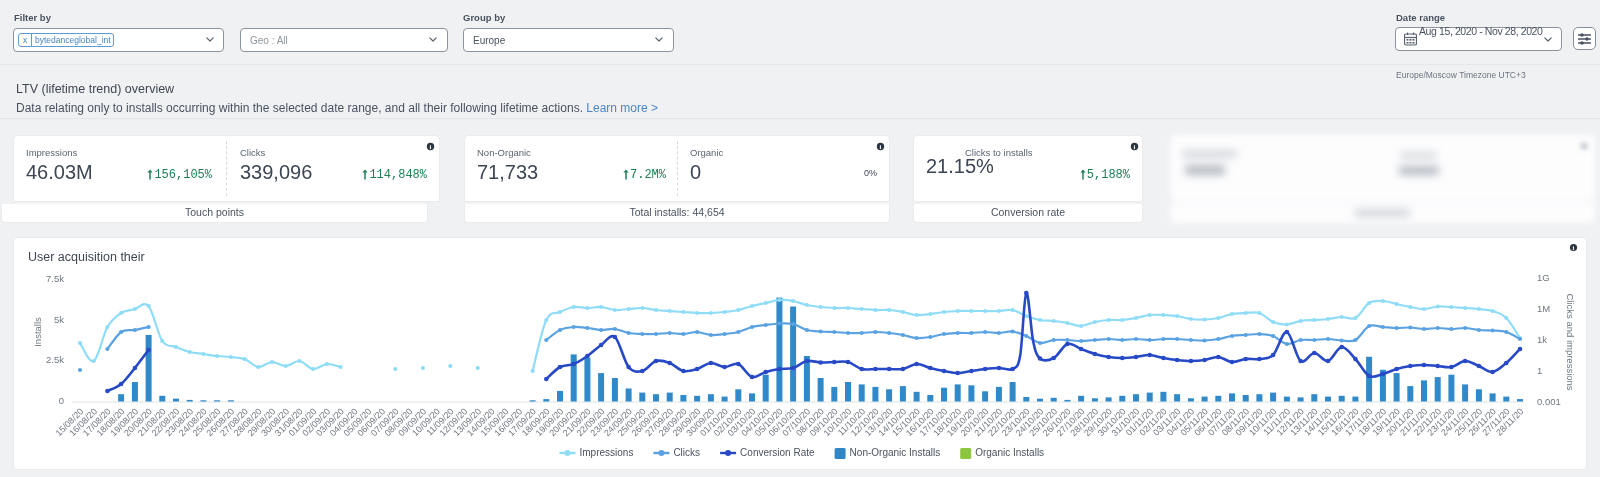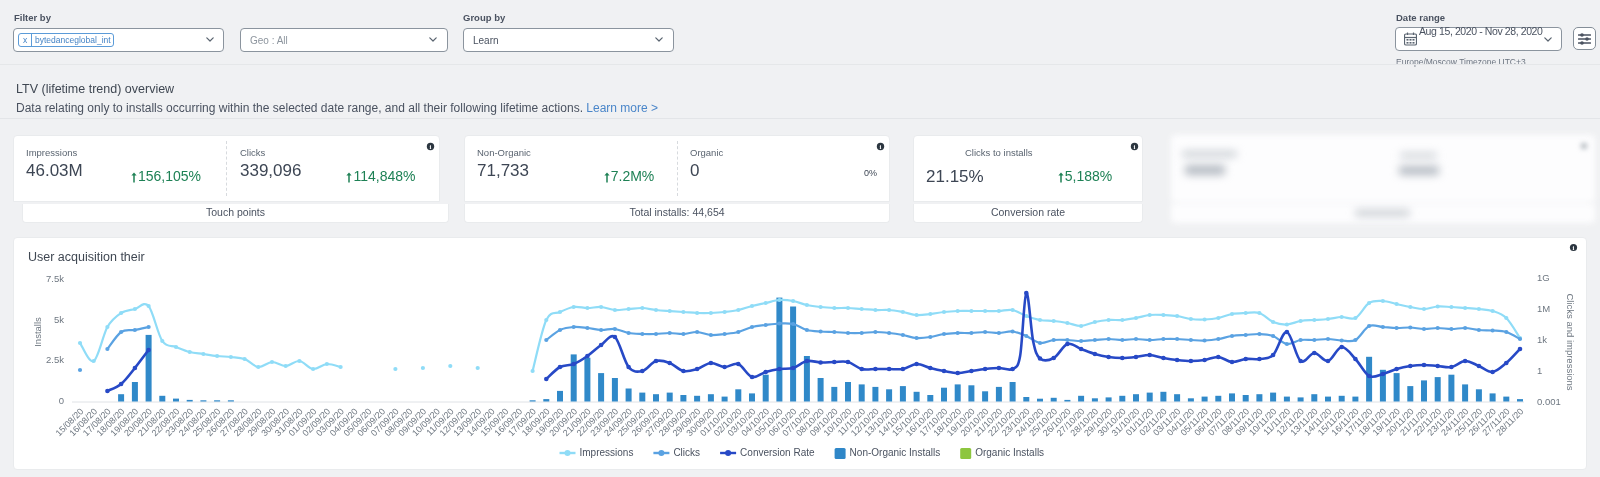--- a/index.html
+++ b/index.html
@@ -2,42 +2,42 @@
 <html><head><meta charset="utf-8">
 <style>
 * { margin:0; padding:0; box-sizing:border-box; }
 html,body { width:1600px; height:477px; background:#f0f1f3; font-family:"Liberation Sans",sans-serif; overflow:hidden; }
 .abs { position:absolute; }
 .lbl { font-size:9.5px; color:#4a5260;font-weight:bold; }
 .selbox { position:absolute; height:24px; background:#fff; border:1px solid #8b949e; border-radius:4px; }
 .card { position:absolute; background:#fff; border:1px solid #e9ebed; border-radius:4px; }
 .kfoot { position:absolute; background:#fff; border:1px solid #e9ebed; border-radius:0 0 4px 4px; border-top:none; text-align:center; font-size:10.5px; color:#4a5260; line-height:17px; height:19px; }
 .klabel { position:absolute; font-size:9.5px; color:#5a6470; }
-.kval { position:absolute; font-size:17px; color:#3d4654; line-height:1; }
-.kgreen { position:absolute; font-size:14px; color:#1e8155; text-align:center; }
+.kval { position:absolute; font-size:20px; color:#3d4654; line-height:1; }
+.kgreen { position:absolute; font-size:12px; color:#1e8155; text-align:right;font-family:Liberation Mono, monospace; }
 </style></head>
 <body>
 
 <div class="abs lbl" style="left:14px;top:12px">Filter by</div>
 <div class="selbox" style="left:13px;top:28px;width:211px"></div>
 <div class="abs" style="left:18px;top:33px;width:96px;height:14px;border:1px solid #5b9bd8;border-radius:3px;background:#fff">
   <div style="position:absolute;left:0;top:0;width:13px;height:100%;border-right:1px solid #5b9bd8;color:#4584c6;font-size:8.5px;text-align:center;line-height:12px">x</div>
   <div style="position:absolute;left:16px;top:0;color:#4584c6;font-size:8.5px;line-height:12.5px">bytedanceglobal_int</div>
 </div>
 <svg style="position:absolute;left:206px;top:37px" width="8" height="5" viewBox="0 0 8 5">
     <path d="M0.8 0.8 L4 4 L7.2 0.8" fill="none" stroke="#5a6470" stroke-width="1.2" stroke-linecap="round" stroke-linejoin="round"></path>
   </svg>
 <div class="selbox" style="left:240px;top:28px;width:208px"></div>
 <div class="abs" style="left:250px;top:34.5px;font-size:10px;color:#8d959e">Geo : All</div>
 <svg style="position:absolute;left:429px;top:37px" width="8" height="5" viewBox="0 0 8 5">
     <path d="M0.8 0.8 L4 4 L7.2 0.8" fill="none" stroke="#5a6470" stroke-width="1.2" stroke-linecap="round" stroke-linejoin="round"></path>
   </svg>
 <div class="abs lbl" style="left:463px;top:12px">Group by</div>
 <div class="selbox" style="left:463px;top:28px;width:211px"></div>
-<div class="abs" style="left:473px;top:34.5px;font-size:10px;color:#4a5260">Learn</div>
+<div class="abs" style="left:473px;top:34.5px;font-size:10px;color:#4a5260">Europe</div>
 <svg style="position:absolute;left:655px;top:37px" width="8" height="5" viewBox="0 0 8 5">
     <path d="M0.8 0.8 L4 4 L7.2 0.8" fill="none" stroke="#5a6470" stroke-width="1.2" stroke-linecap="round" stroke-linejoin="round"></path>
   </svg>
 
 <div class="abs lbl" style="left:1396px;top:12px">Date range</div>
 <div class="selbox" style="left:1395px;top:27px;width:167px;height:24px"></div>
 <svg class="abs" style="left:1404px;top:32px" width="13" height="14" viewBox="0 0 13 14">
   <rect x="0.5" y="2" width="12" height="11" rx="1.5" fill="none" stroke="#5a6470" stroke-width="1.2"></rect>
   <line x1="0.5" y1="5.5" x2="12.5" y2="5.5" stroke="#5a6470" stroke-width="1.2"></line>
   <line x1="3.5" y1="0.5" x2="3.5" y2="3" stroke="#5a6470" stroke-width="1.2"></line>
@@ -61,30 +61,30 @@
   <line x1="0.5" y1="2" x2="12.5" y2="2"></line>
       <line x1="0.5" y1="6" x2="12.5" y2="6"></line>
       <line x1="0.5" y1="10" x2="12.5" y2="10"></line>
     </g>
   <g fill="#4a5260">
       <circle cx="4" cy="2" r="1.8"></circle>
       <circle cx="9" cy="6" r="1.8"></circle>
       <circle cx="4" cy="10" r="1.8"></circle>
     </g>
 </svg>
-<div class="abs" style="left:1396px;top:57px;font-size:8.5px;color:#6b7480">Europe/Moscow Timezone UTC+3</div>
+<div class="abs" style="left:1396px;top:70px;font-size:8.5px;color:#6b7480">Europe/Moscow Timezone UTC+3</div>
 <div class="abs" style="left:0;top:64px;width:1600px;height:1px;background:#e5e7e9"></div>
 
 <div class="abs" style="left:16px;top:82px;font-size:12.5px;color:#3f4752">LTV (lifetime trend) overview</div>
 <div class="abs" style="left:16px;top:101px;font-size:12px;color:#4a5260">Data relating only to installs occurring within the selected date range, and all their following lifetime actions. <span style="color:#4a86c9">Learn more &gt;</span></div>
 <div class="abs" style="left:0;top:118px;width:1600px;height:1px;background:#e3e5e8"></div>
 
 <div class="card" style="left:13px;top:135px;width:427px;height:67px;border-radius:4px 4px 0 0"></div>
 <div class="abs" style="left:226px;top:141px;width:0;height:55px;border-left:1px dashed #d7dade"></div>
-<div class="kfoot" style="left:22px;top:204px;width:427px">Touch points</div>
+<div class="kfoot" style="left:1px;top:204px;width:427px">Touch points</div>
 <div class="klabel" style="left:26px;top:147px">Impressions</div>
 <div class="kval" style="left:26px;top:162px">46.03M</div>
 <div class="kgreen" style="left:120px;top:168px;width:92px"><svg width="6" height="11" viewBox="0 0 6 11" style="vertical-align:-1.5px;margin-right:1px">
       <path d="M3 10.5 L3 2.5" stroke="#1e8155" stroke-width="1.5"></path>
       <path d="M0.4 3.6 L3 0.4 L5.6 3.6 Z" fill="#1e8155"></path>
     </svg>156,105%</div>
 <div class="klabel" style="left:240px;top:147px">Clicks</div>
 <div class="kval" style="left:240px;top:162px">339,096</div>
 <div class="kgreen" style="left:335px;top:168px;width:92px"><svg width="6" height="11" viewBox="0 0 6 11" style="vertical-align:-1.5px;margin-right:1px">
       <path d="M3 10.5 L3 2.5" stroke="#1e8155" stroke-width="1.5"></path>
@@ -106,21 +106,21 @@
 <div class="klabel" style="left:690px;top:147px">Organic</div>
 <div class="kval" style="left:690px;top:162px">0</div>
 <div class="abs" style="left:800px;top:168px;width:77px;font-size:9px;color:#3d4654;text-align:right">0%</div>
 <svg style="position:absolute;left:876px;top:141.5px" width="9" height="9" viewBox="0 0 9 9">
     <circle cx="4.5" cy="4.5" r="3.7" fill="#2c3640"></circle>
     <text x="4.5" y="7" text-anchor="middle" font-size="6.5" font-weight="bold" fill="#fff" font-family="Liberation Serif,serif">i</text>
   </svg>
 <div class="card" style="left:913px;top:135px;width:230px;height:67px;border-radius:4px 4px 0 0"></div>
 <div class="kfoot" style="left:913px;top:204px;width:230px">Conversion rate</div>
 <div class="klabel" style="left:965px;top:147px">Clicks to installs</div>
-<div class="kval" style="left:926px;top:168px">21.15%</div>
+<div class="kval" style="left:926px;top:156px">21.15%</div>
 <div class="kgreen" style="left:1040px;top:168px;width:90px"><svg width="6" height="11" viewBox="0 0 6 11" style="vertical-align:-1.5px;margin-right:1px">
       <path d="M3 10.5 L3 2.5" stroke="#1e8155" stroke-width="1.5"></path>
       <path d="M0.4 3.6 L3 0.4 L5.6 3.6 Z" fill="#1e8155"></path>
     </svg>5,188%</div>
 <svg style="position:absolute;left:1130px;top:141.5px" width="9" height="9" viewBox="0 0 9 9">
     <circle cx="4.5" cy="4.5" r="3.7" fill="#2c3640"></circle>
     <text x="4.5" y="7" text-anchor="middle" font-size="6.5" font-weight="bold" fill="#fff" font-family="Liberation Serif,serif">i</text>
   </svg>
 
 <div class="abs" style="left:1171px;top:135px;width:424px;height:88px;filter:blur(3px)">

